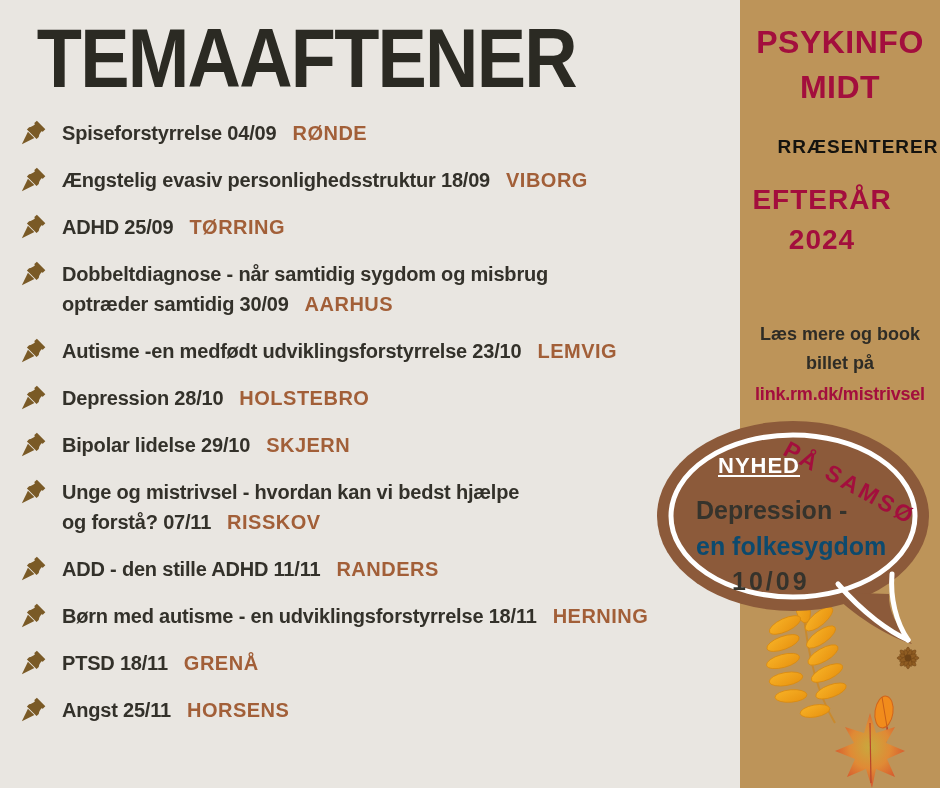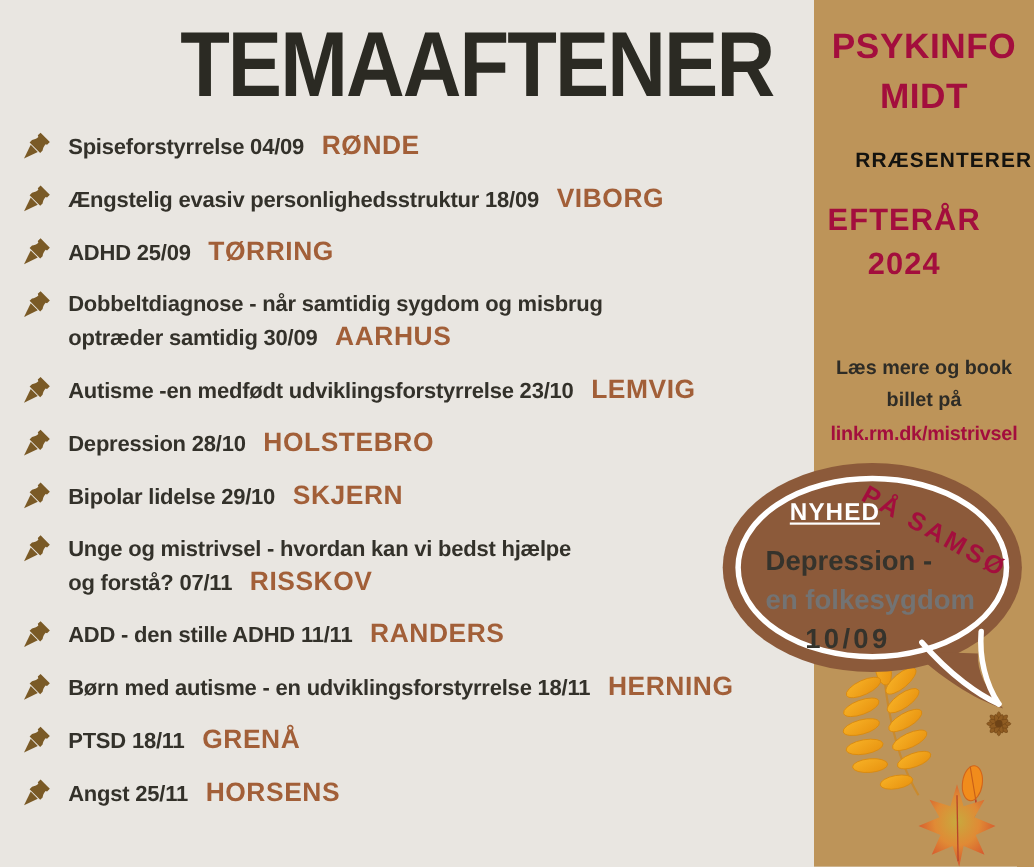--- a/index.html
+++ b/index.html
@@ -18,21 +18,21 @@
     position:relative;
     overflow:hidden;
     background:var(--background);
     font-family:"Liberation Sans", sans-serif;
     color:var(--text_dark);
   }
 
   
   .title-wrap{
     position:absolute; left:0; top:10px; width:740px;
-    text-align:right; z-index:2;
+    text-align:left; z-index:2;
   }
   .title-wrap .title{
     display:inline-block;
     font-size:84px; font-weight:bold; letter-spacing:-2px;
     color:#2b2a23;
     transform:scaleX(0.88);
     transform-origin:center;
     white-space:nowrap;
   }
 
@@ -49,21 +49,21 @@
     color:var(--text_dark);
     white-space:nowrap;
   }
   .pin{
     position:absolute; left:20px; top:1px; width:27px; height:27px;
   }
   .event-line{display:block;}
   .city{
     display:inline;
     margin-left:16px;
-    font-size:24px; font-weight:bold; letter-spacing:0.5px;
+    font-size:20px; font-weight:bold; letter-spacing:0.5px;
     color:var(--city_rust);
   }
 
   
   .sidebar{
     position:absolute; left:740px; top:0; width:200px; height:788px;
     background:var(--sidebar_tan);
     z-index:1;
     text-align:center;
   }
@@ -108,21 +108,21 @@
   }
   .bubble .location{
     position:absolute; left:152px; top:26px;
     font-size:23px; font-weight:bold; letter-spacing:3px;
     color:var(--accent_red);
     transform:rotate(29deg);
     transform-origin:left top;
     white-space:nowrap;
   }
   .bubble .topic1{position:absolute; left:56px; top:86px; font-size:25px; font-weight:bold; color:#35332c;}
-  .bubble .topic2{position:absolute; left:56px; top:122px; font-size:25px; font-weight:bold; color:#737373;}
+  .bubble .topic2{position:absolute; left:56px; top:122px; font-size:25px; font-weight:bold; color:#0c4a6e;}
   .bubble .bdate{position:absolute; left:92px; top:157px; font-size:25px; font-weight:bold; letter-spacing:3px; color:#35332c;}
 
   
   .leaves{
     position:absolute; left:745px; top:593px; width:195px; height:195px;
     z-index:3;
   }
 </style>
 </head>
 <body>

